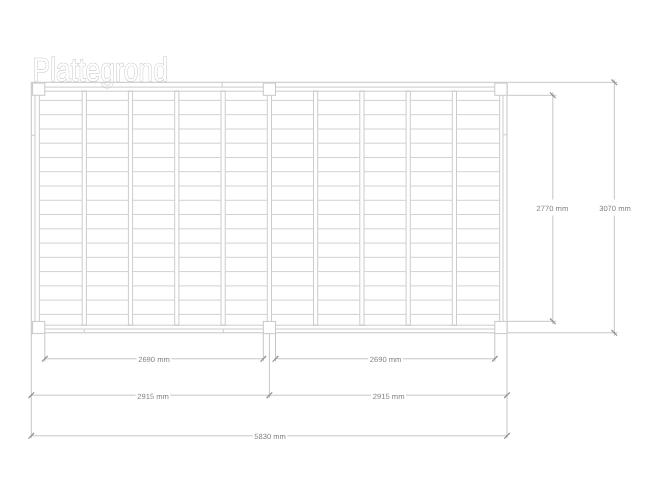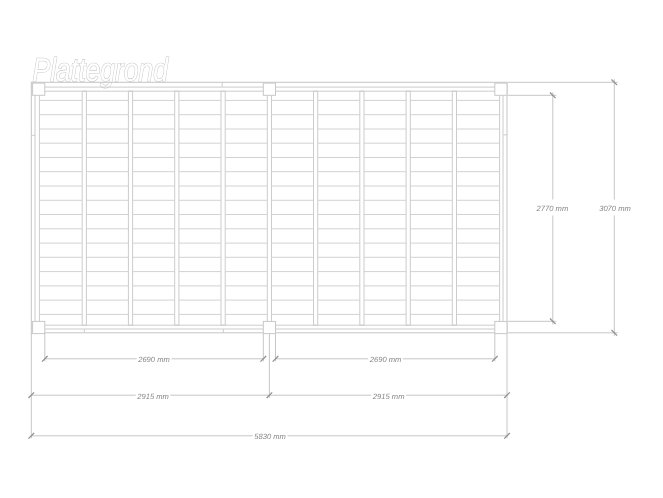--- a/index.html
+++ b/index.html
@@ -1,17 +1,17 @@
 <!DOCTYPE html>
 <html><head>
 <meta charset="utf-8">
 <style>
   html,body{margin:0;padding:0;background:#ffffff;}
   .page{position:relative;width:663px;height:498px;background:#fca5a5;overflow:hidden;
-        font-family:"Liberation Sans", sans-serif;font-style:italic;}
+        font-family:"Liberation Sans", sans-serif;}
   svg{display:block;}
   text{font-family:"Liberation Sans", sans-serif;-webkit-font-smoothing:antialiased;text-rendering:geometricPrecision;}
 </style>
 </head>
 <body>
 <div class="page">
 <svg width="663" height="498" viewBox="0 0 663 498" xmlns="http://www.w3.org/2000/svg">
 
   <rect x="0" y="0" width="663" height="498" fill="#ffffff"></rect>
 

